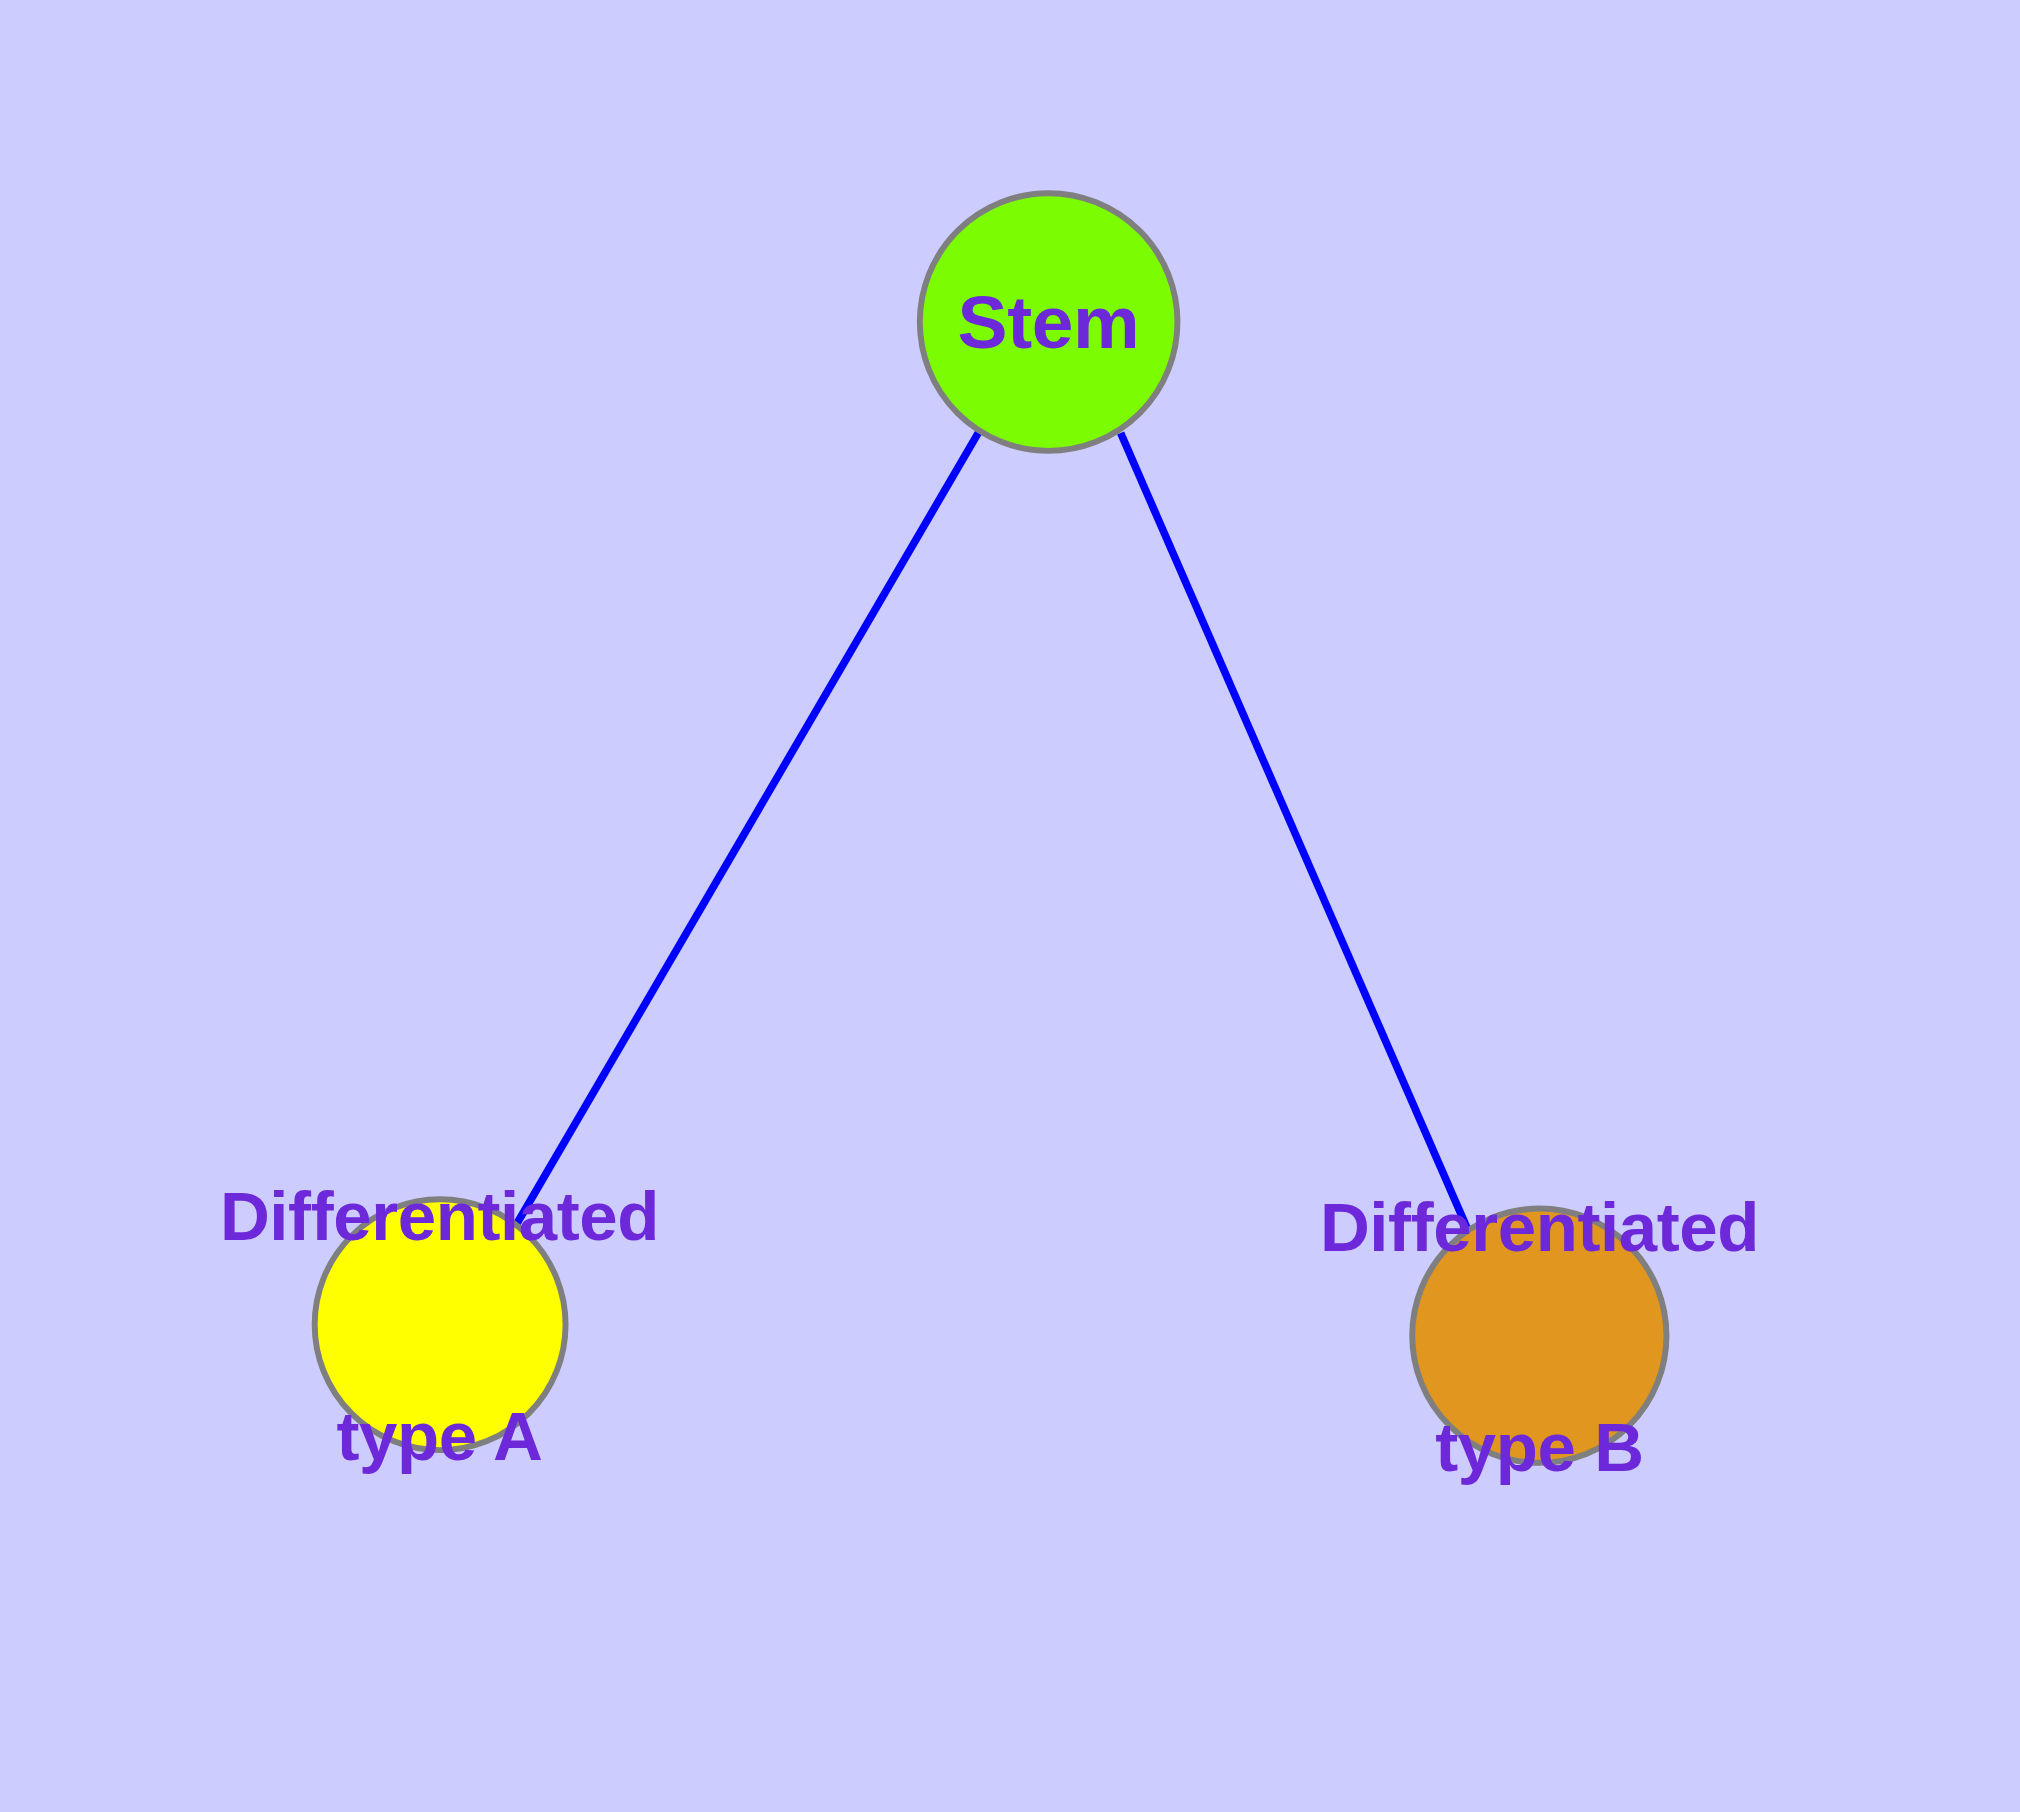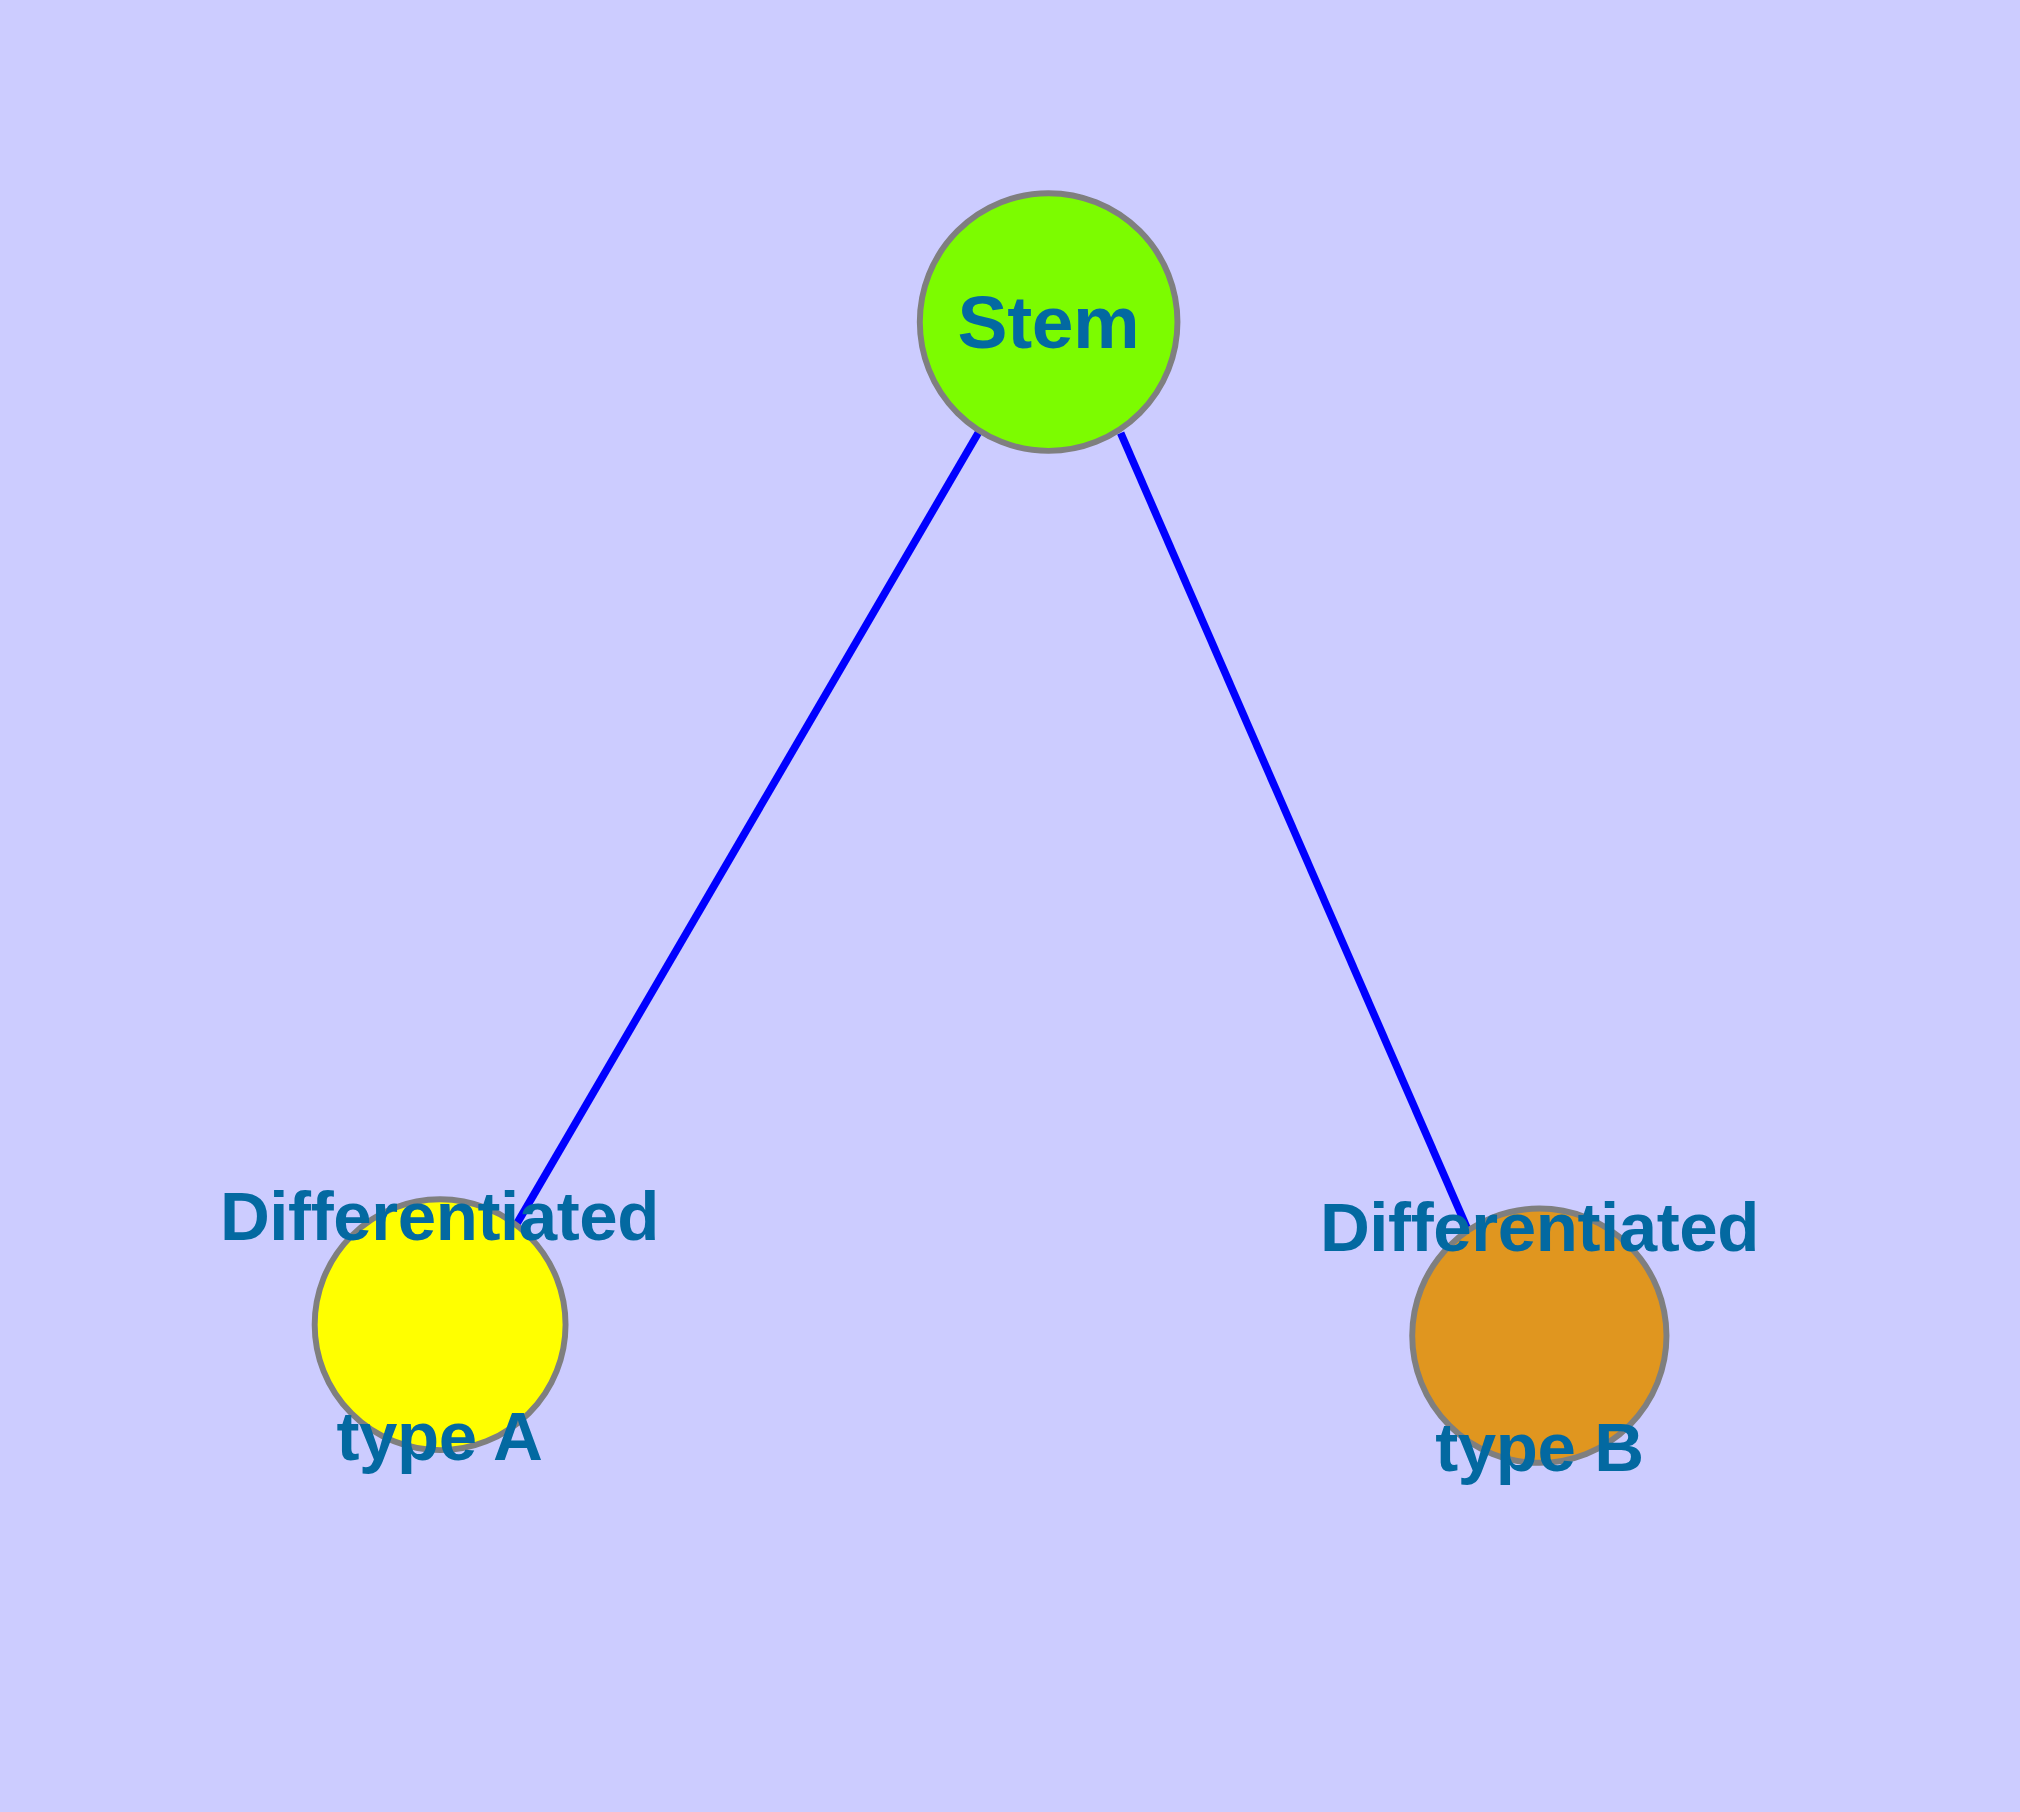--- a/index.html
+++ b/index.html
@@ -22,21 +22,21 @@
     position: absolute;
     left: 0;
     top: 0;
     width: 2021px;
     height: 1812px;
   }
   .node-label {
     position: absolute;
     text-align: center;
     font-weight: bold;
-    color: #0369a1;
+    color: #6d28d9;
     white-space: pre;
     line-height: 1.06;
     pointer-events: none;
     letter-spacing: -0.4px;
   }
   #label-stem {
     font-size: 75px;
     left: 0;
     top: 0;
     width: 2021px;

